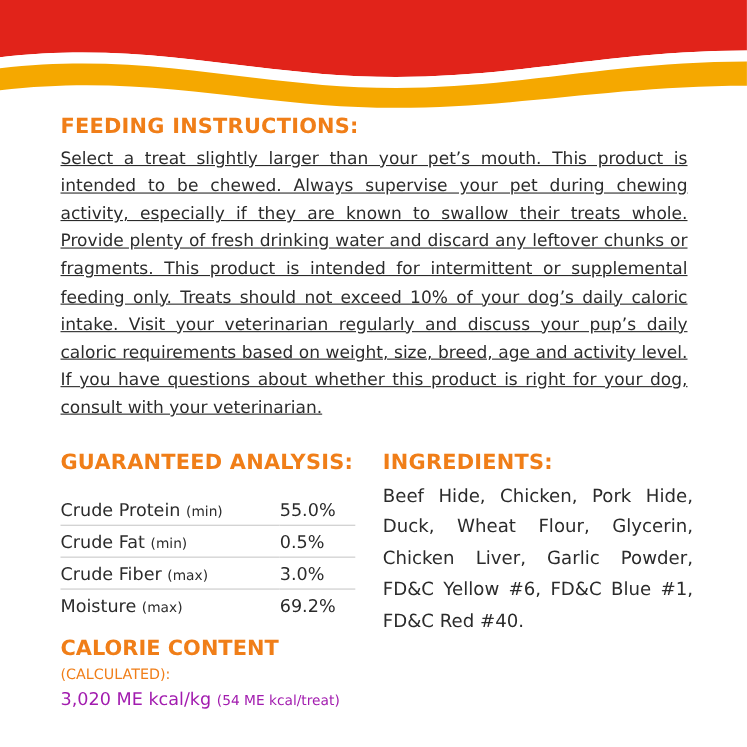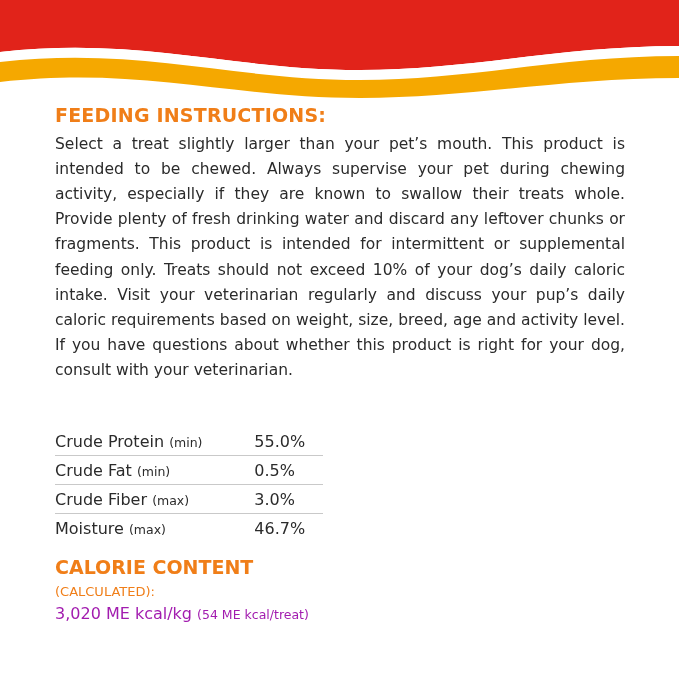--- a/index.html
+++ b/index.html
@@ -46,20 +46,21 @@
     margin: 0 0 6px 0;
     font-family: "DejaVu Sans", sans-serif;
   }
   .feeding-body {
     color: #2b2b2b;
     font-size: 15.5px;
     line-height: 1.62;
     text-align: justify;
     margin: 0;
     width: 570px;
+    text-decoration: underline;
   }
   
   .columns {
     display: flex;
     margin-top: 26px;
   }
   .col-left {
     width: 272px;
     flex: 0 0 272px;
   }
@@ -136,20 +137,21 @@
   </div>
 
   <div class="content">
 
     <h2 class="section-heading">FEEDING INSTRUCTIONS:</h2>
     <p class="feeding-body">Select a treat slightly larger than your pet’s mouth. This product is intended to be chewed. Always supervise your pet during chewing activity, especially if they are known to swallow their treats whole. Provide plenty of fresh drinking water and discard any leftover chunks or fragments. This product is intended for intermittent or supplemental feeding only. Treats should not exceed 10% of your dog’s daily caloric intake. Visit your veterinarian regularly and discuss your pup’s daily caloric requirements based on weight, size, breed, age and activity level. If you have questions about whether this product is right for your dog, consult with your veterinarian.</p>
 
     <div class="columns">
 
       <div class="col-left">
+        <h2 class="section-heading">GUARANTEED ANALYSIS:</h2>
         <table class="ga-table">
           <tbody>
             <tr>
               <td class="ga-name">
                 <span>Crude Protein</span>
                 <span class="ga-basis">(min)</span>
               </td>
               <td class="ga-value">55.0%</td>
             </tr>
             <tr>
@@ -164,31 +166,35 @@
                 <span>Crude Fiber</span>
                 <span class="ga-basis">(max)</span>
               </td>
               <td class="ga-value">3.0%</td>
             </tr>
             <tr>
               <td class="ga-name">
                 <span>Moisture</span>
                 <span class="ga-basis">(max)</span>
               </td>
-              <td class="ga-value">46.7%</td>
+              <td class="ga-value">69.2%</td>
             </tr>
           </tbody>
         </table>
 
         <div class="calorie-heading">
           <span>CALORIE CONTENT</span>
           <span class="calc">(CALCULATED):</span>
         </div>
         <div class="calorie-value">
           <span>3,020 ME kcal/kg</span>
           <span class="per-treat">(54 ME kcal/treat)</span>
         </div>
       </div>
 
+      <div class="col-right">
+        <h2 class="section-heading">INGREDIENTS:</h2>
+        <p class="ingredients-body">Beef Hide, Chicken, Pork Hide, Duck, Wheat Flour, Glycerin, Chicken Liver, Garlic Powder, FD&amp;C Yellow #6, FD&amp;C Blue #1, FD&amp;C Red #40.</p>
+      </div>
 
     </div>
   </div>
 </div>
 
 </body></html>

